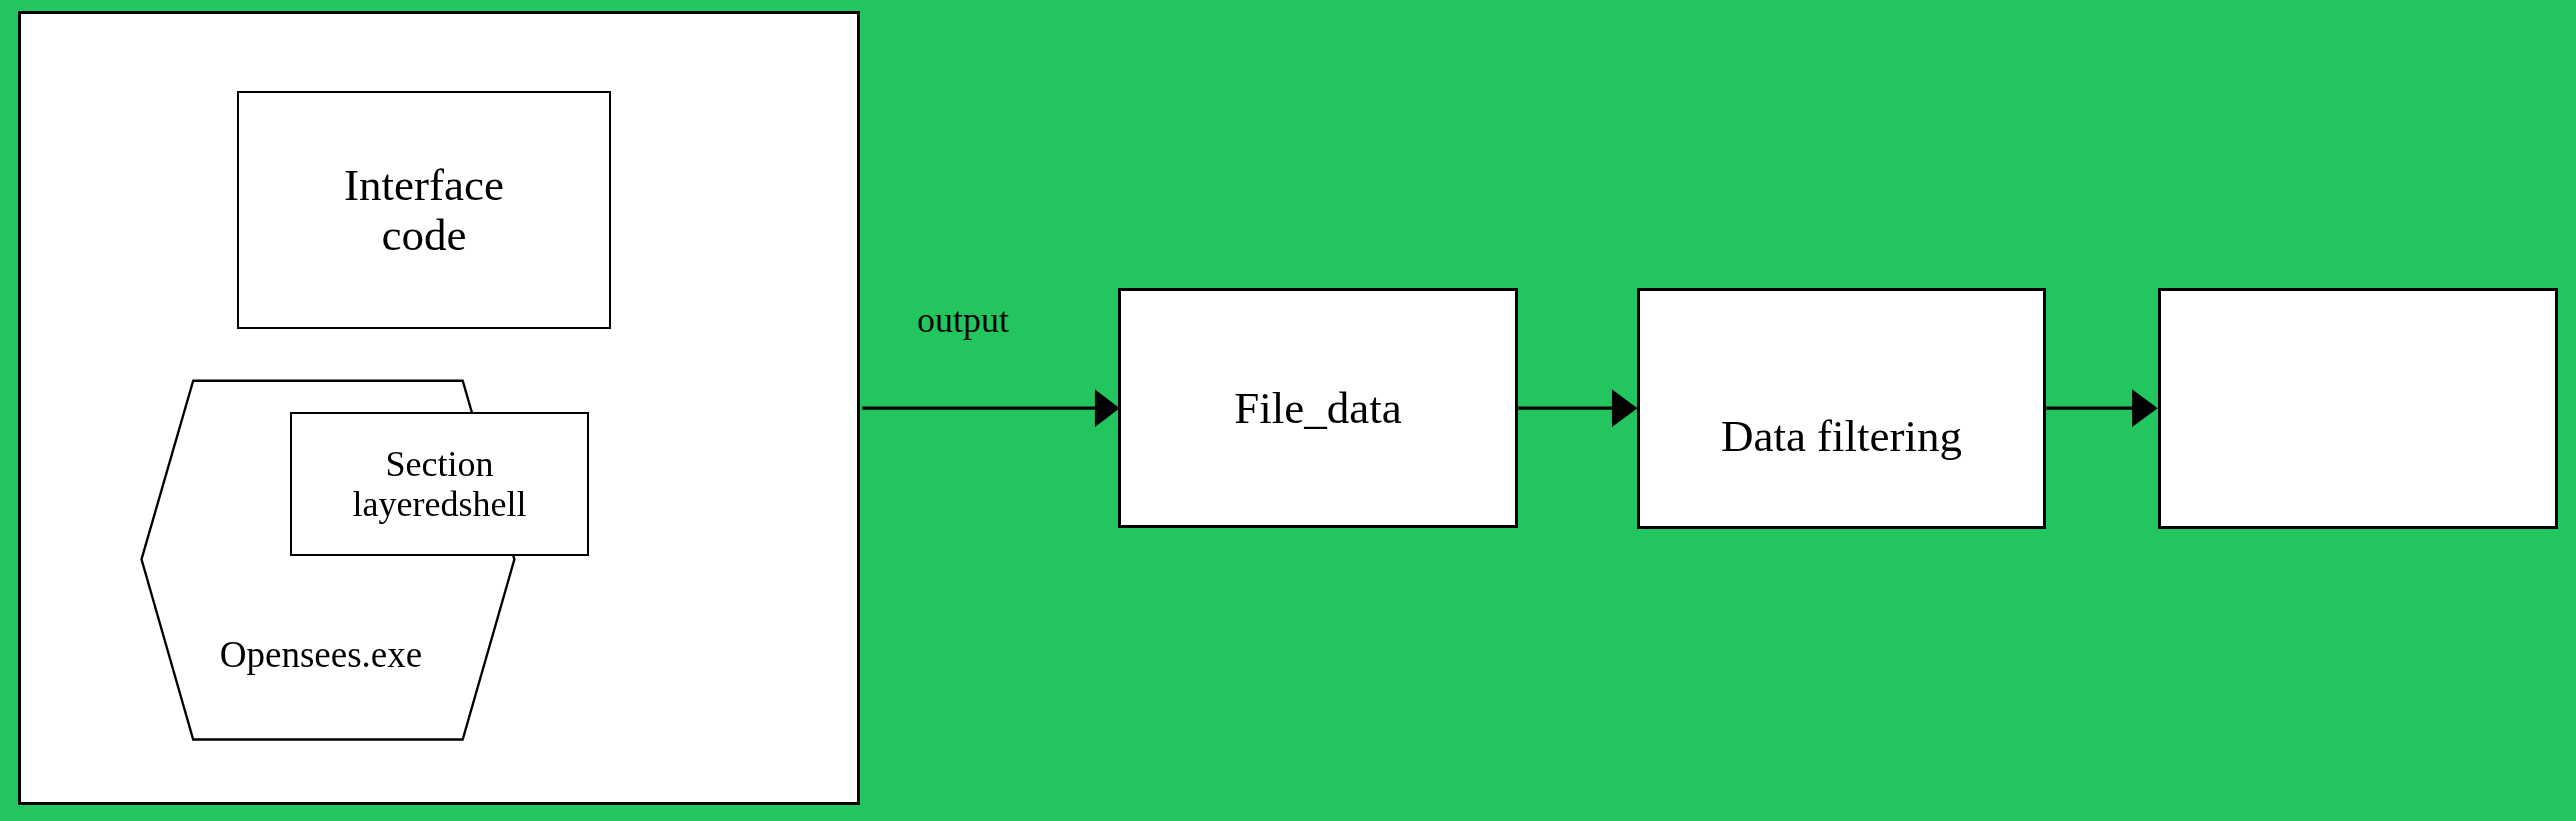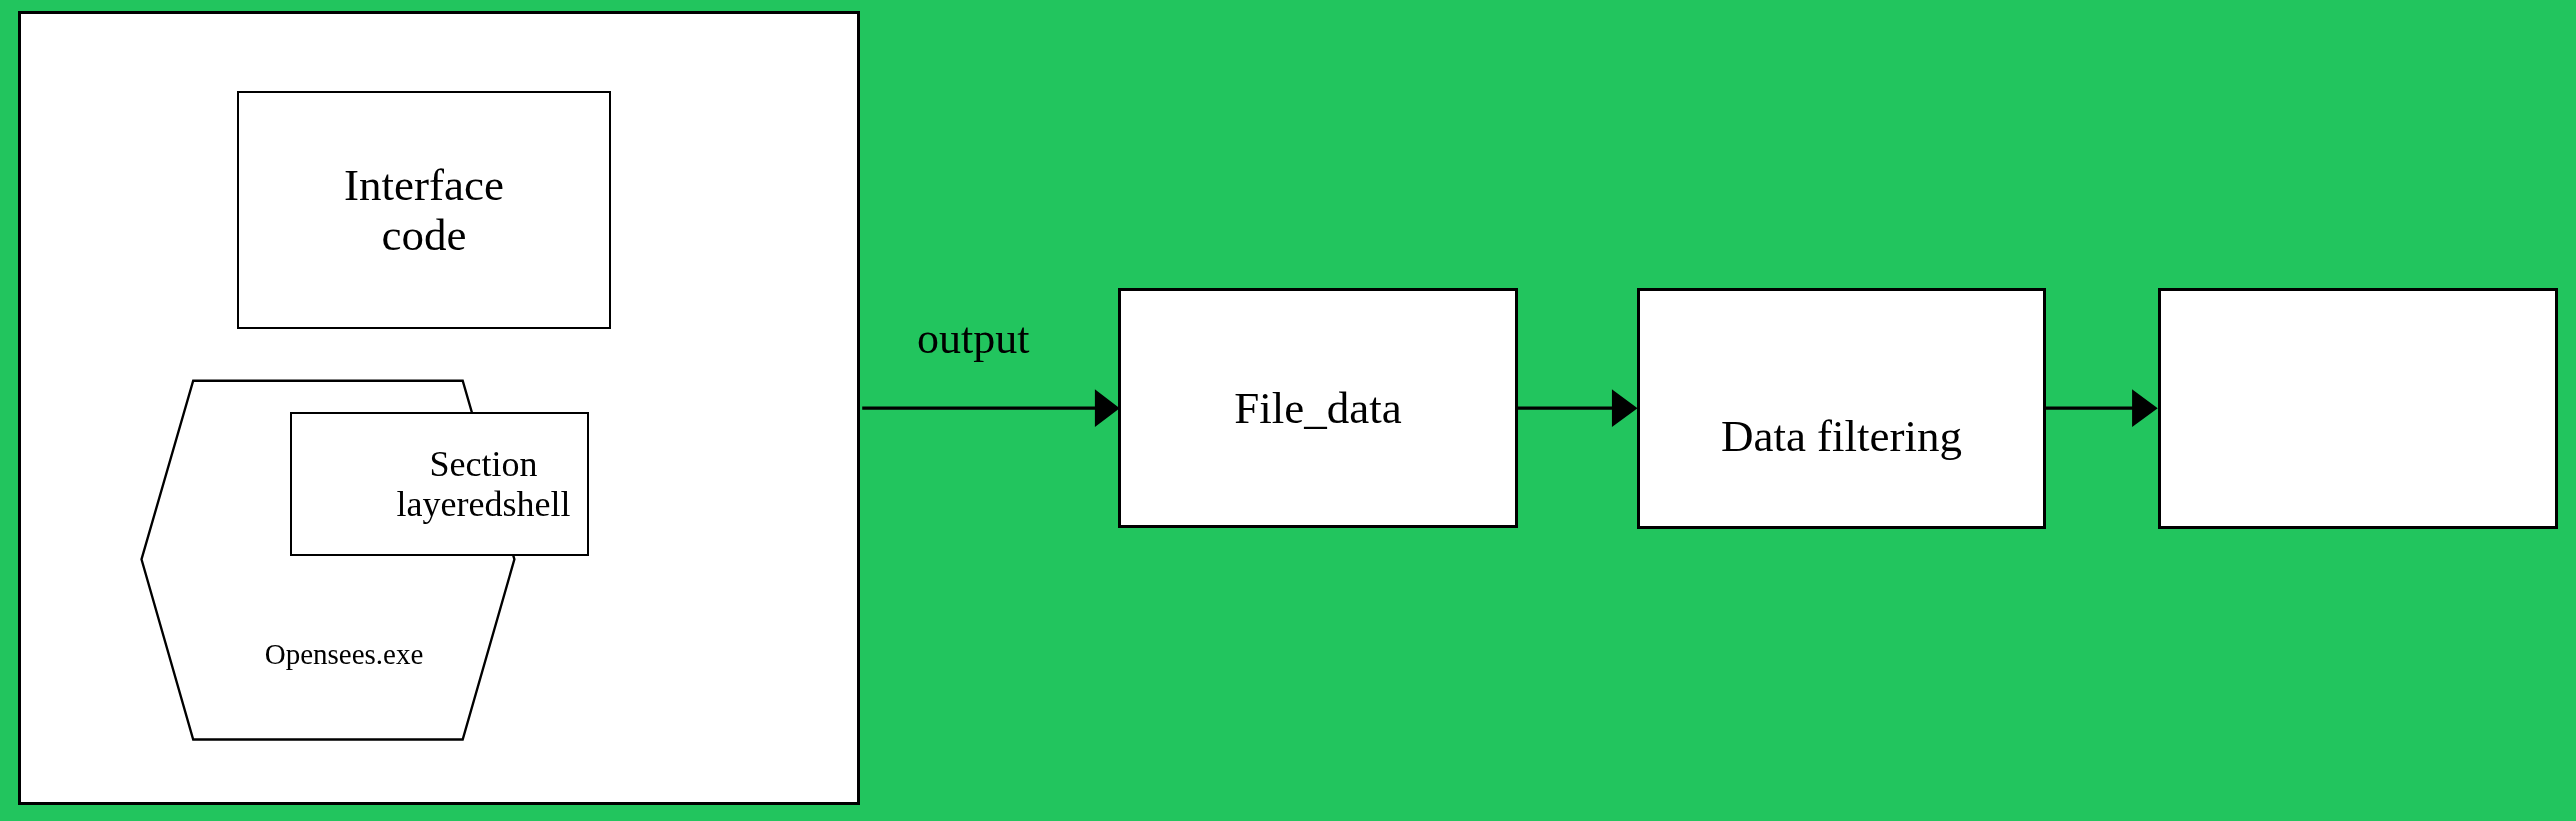--- a/index.html
+++ b/index.html
@@ -69,66 +69,65 @@
   
   #opensees-hexagon-hit {
     position: absolute;
     left: 139px;
     top: 379px;
     width: 376px;
     height: 364px;
     background: transparent;
   }
   #opensees-exe-label {
-    left: 156px;
+    left: 133px;
     top: 619px;
     width: 376px;
     height: 71px;
-    font-size: 29px;
+    font-size: 37px;
   }
   
   #section-layeredshell-box {
     position: absolute;
     left: 290px;
     top: 412px;
     width: 299px;
     height: 144px;
     border: 2.4px solid #000000;
     box-sizing: border-box;
     background: #ffffff;
   }
   #section-layeredshell-label {
     left: 290px;
     top: 412px;
     width: 299px;
     height: 144px;
     font-size: 36px;
-    padding-left: 44px;
   }
   
   .procBox {
     position: absolute;
     border: 3.1px solid #000000;
     box-sizing: border-box;
     background: #ffffff;
   }
   #file-data-box   { left: 1118px; top: 288px; width: 400px; height: 240px; }
   #data-filtering-box { left: 1637px; top: 288px; width: 409px; height: 241px; }
   #stress-box      { left: 2158px; top: 288px; width: 400px; height: 241px; }
 
   #file-data-label    { left: 1118px; top: 288px; width: 400px; height: 240px; font-size: 45px; }
   #data-filtering-label { left: 1637px; top: 288px; width: 409px; height: 241px; font-size: 45px; margin-top: 28px; }
   #stress-label       { left: 2158px; top: 288px; width: 400px; height: 241px; font-size: 45px; }
 
   #output-edge-label {
     left: 917px;
-    top: 315px;
+    top: 297px;
     width: 196px;
     height: 47px;
-    font-size: 44px;
+    font-size: 36px;
     justify-content: flex-start;
   }
 </style>
 </head>
 <body>
 
 <div id="canvas">
 
   <div id="opensees-group-box"></div>
 

